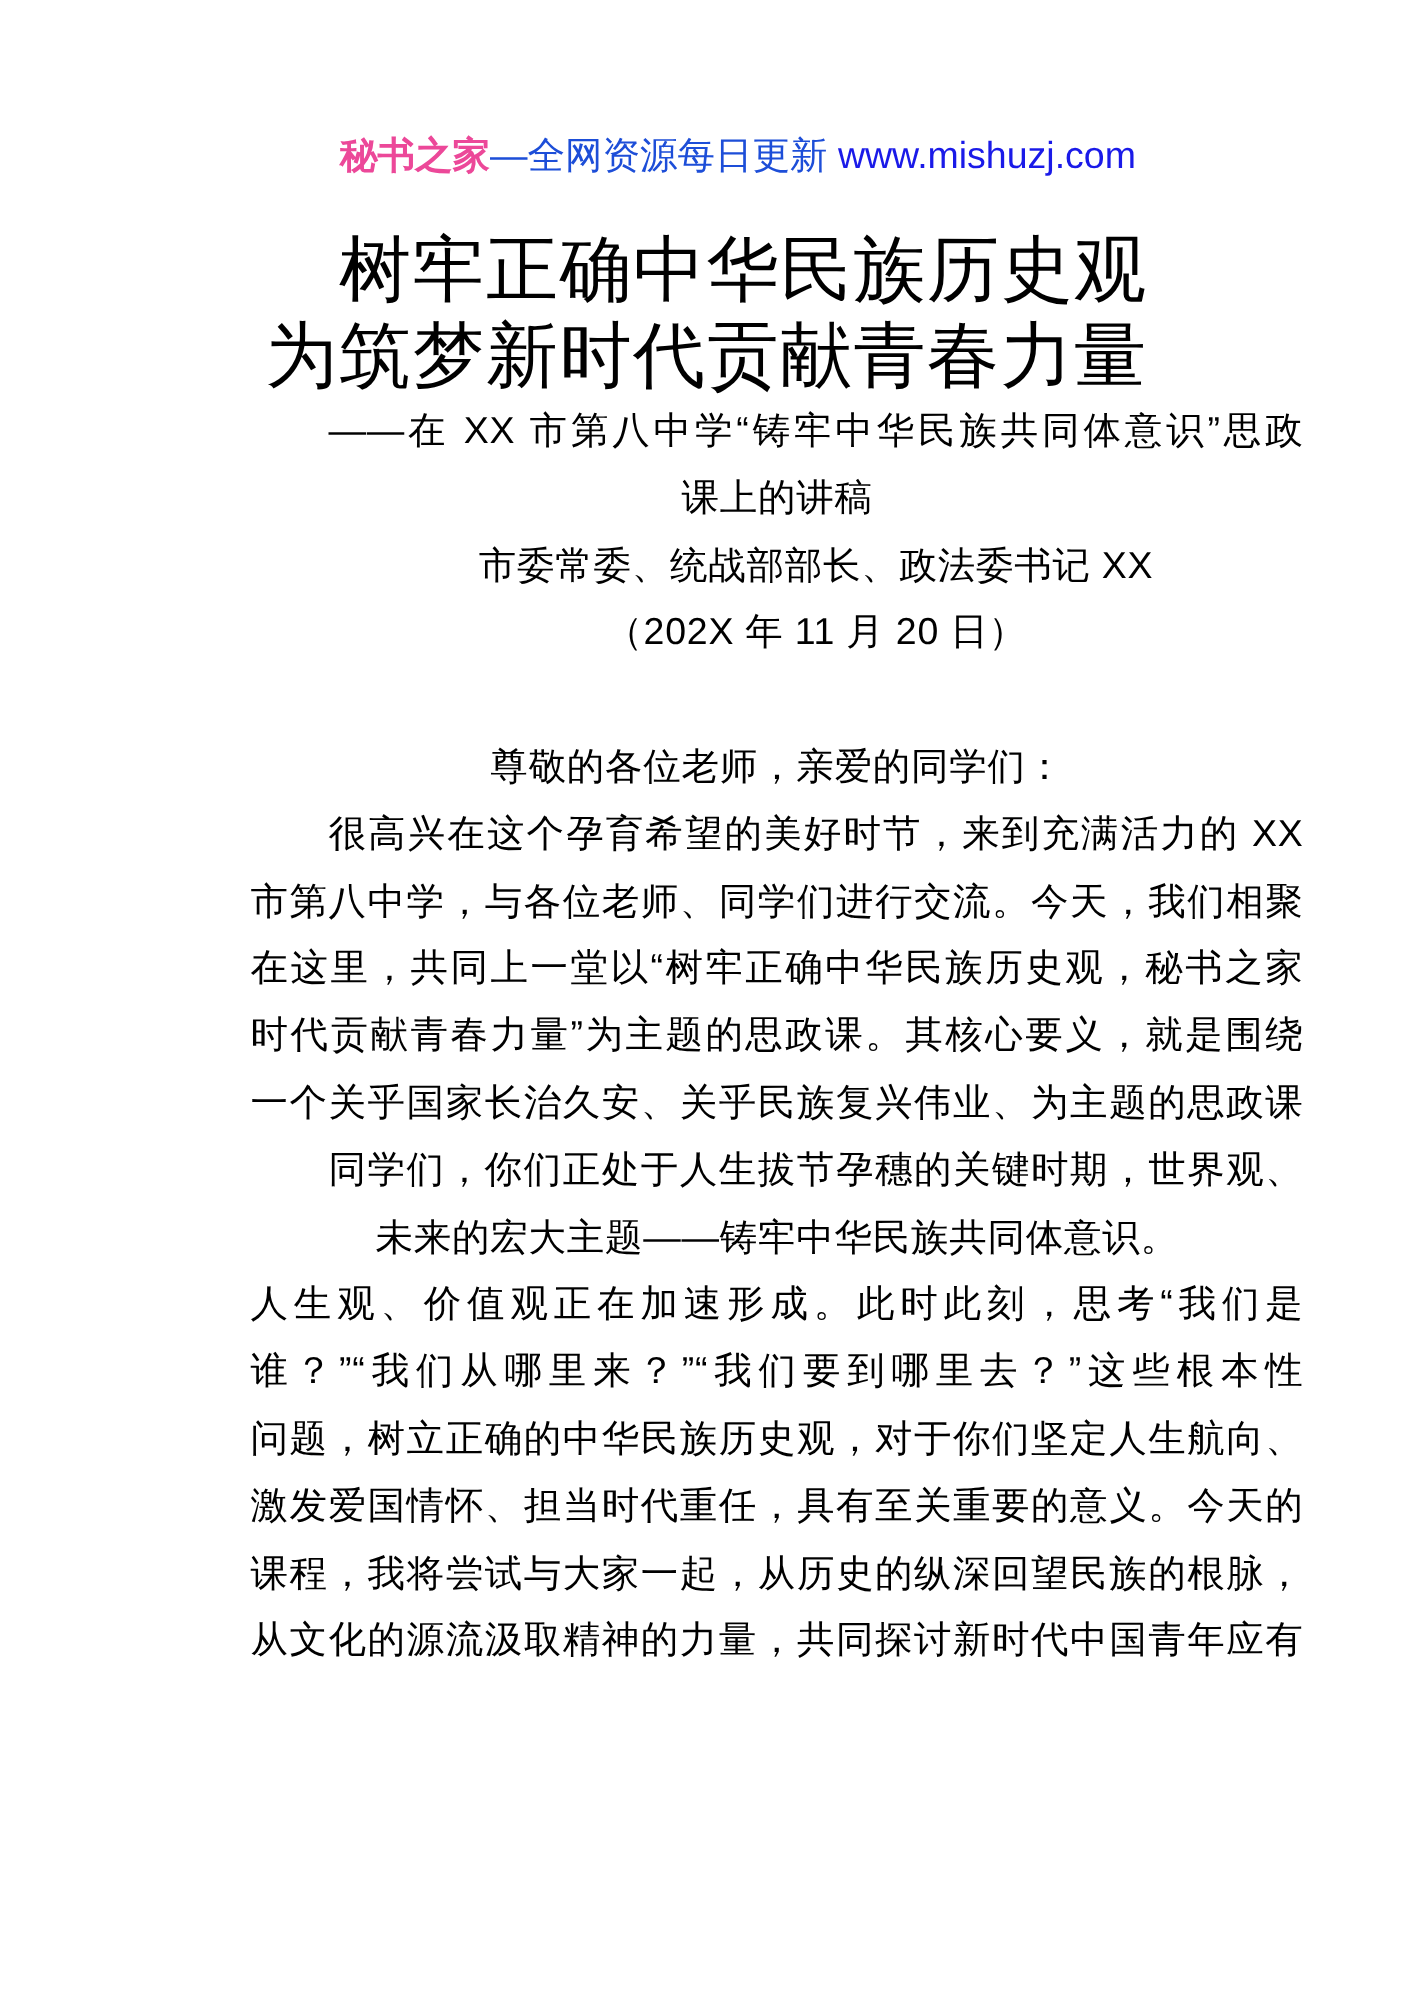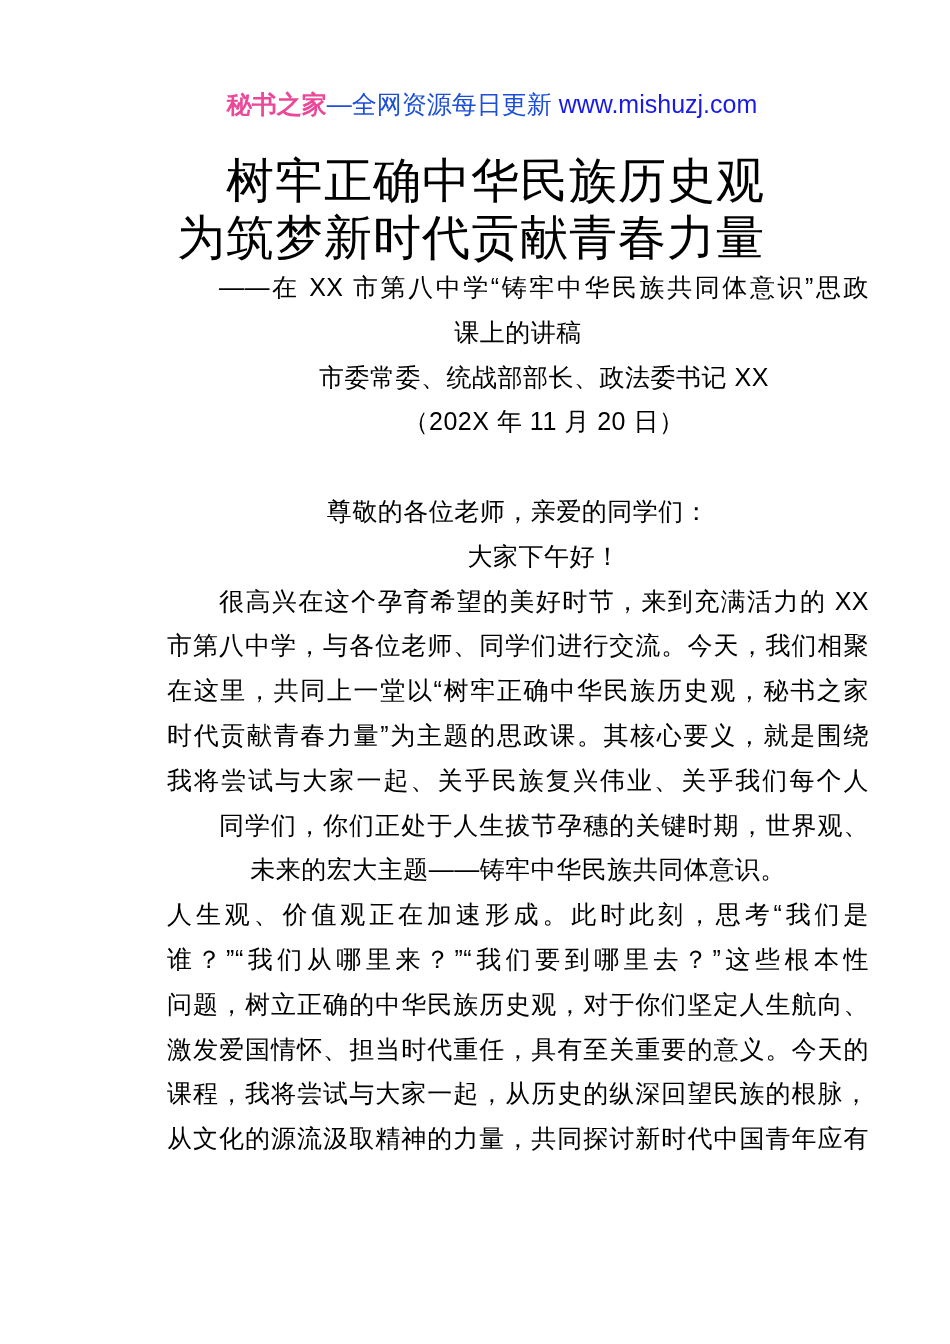--- a/index.html
+++ b/index.html
@@ -89,26 +89,25 @@
   </div>
 
   <div class="content">
     <div class="line indent j">——在 XX 市第八中学“铸牢中华民族共同体意识”思政</div>
     <div class="line">课上的讲稿</div>
     <div class="line indent">市委常委、统战部部长、政法委书记 XX</div>
     <div class="line indent">（202X 年 11 月 20 日）</div>
     <div class="line"></div>
     <div id="body-lines">
         <div class="line">尊敬的各位老师，亲爱的同学们：</div>
-        <div class="line indent">大家下午好！</div>
         <div class="line indent j">很高兴在这个孕育希望的美好时节，来到充满活力的 XX</div>
         <div class="line j">市第八中学，与各位老师、同学们进行交流。今天，我们相聚</div>
         <div class="line j">在这里，共同上一堂以“树牢正确中华民族历史观，秘书之家</div>
         <div class="line j">时代贡献青春力量”为主题的思政课。其核心要义，就是围绕</div>
-        <div class="line j">我将尝试与大家一起、关乎民族复兴伟业、关乎我们每个人</div>
+        <div class="line j">一个关乎国家长治久安、关乎民族复兴伟业、为主题的思政课</div>
         <div class="line indent j">同学们，你们正处于人生拔节孕穗的关键时期，世界观、</div>
         <div class="line">未来的宏大主题——铸牢中华民族共同体意识。</div>
         <div class="line j">人生观、价值观正在加速形成。此时此刻，思考“我们是</div>
         <div class="line j">谁？”“我们从哪里来？”“我们要到哪里去？”这些根本性</div>
         <div class="line j">问题，树立正确的中华民族历史观，对于你们坚定人生航向、</div>
         <div class="line j">激发爱国情怀、担当时代重任，具有至关重要的意义。今天的</div>
         <div class="line j">课程，我将尝试与大家一起，从历史的纵深回望民族的根脉，</div>
         <div class="line j">从文化的源流汲取精神的力量，共同探讨新时代中国青年应有</div>
       </div>
   </div>

